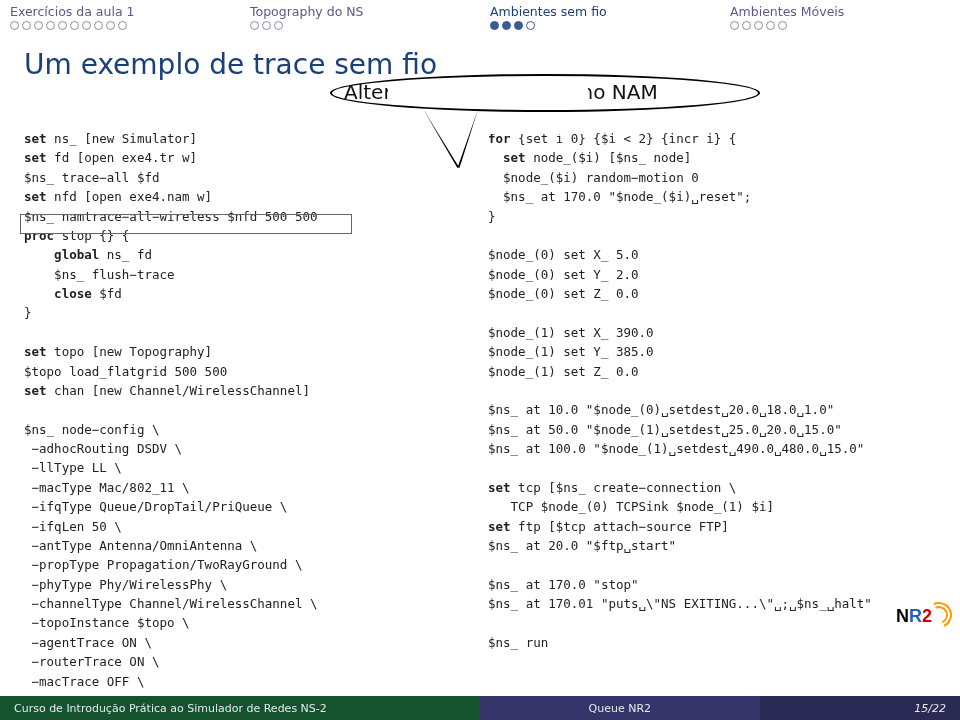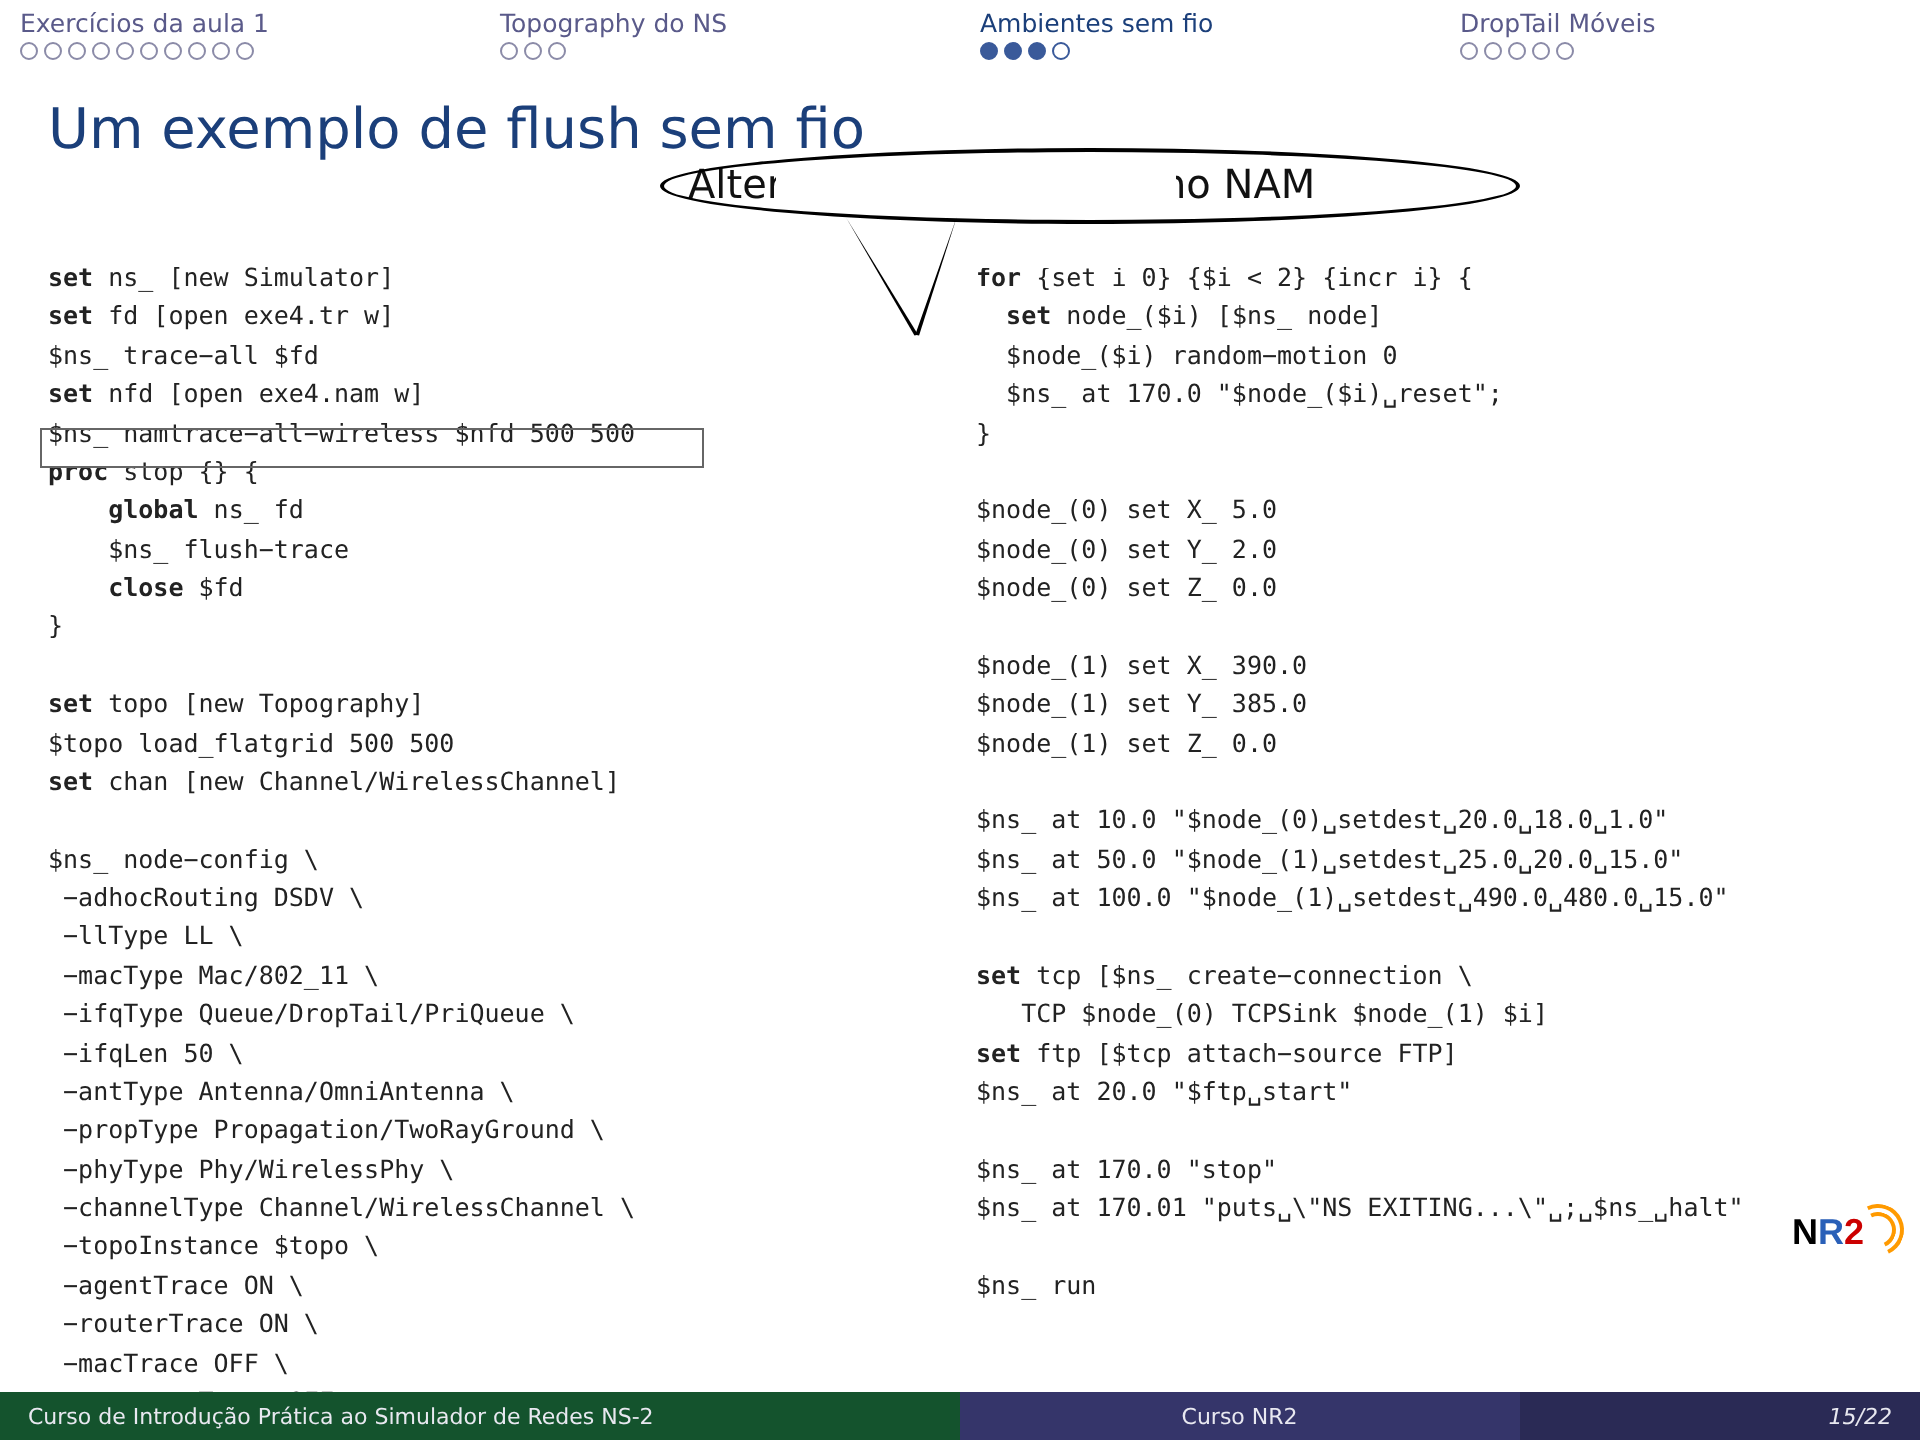--- a/index.html
+++ b/index.html
@@ -208,33 +208,33 @@
     <div class="sect active">
       <div>Ambientes sem fio</div>
       <div class="oline">
         <div class="o fill"></div>
         <div class="o fill"></div>
         <div class="o fill"></div>
         <div class="o"></div>
       </div>
     </div>
     <div class="sect">
-      <div>DropTail Móveis</div>
+      <div>Ambientes Móveis</div>
       <div class="oline">
         <div class="o"></div>
         <div class="o"></div>
         <div class="o"></div>
         <div class="o"></div>
         <div class="o"></div>
       </div>
     </div>
   </div>
 
 <div class="slide">
-  <div class="title">Um exemplo de flush sem fio</div>
+  <div class="title">Um exemplo de trace sem fio</div>
 
   <div class="bubble-mask"></div>
   <div class="bubble"></div>
   <div class="tail"></div>
   <div class="tail2"></div>
   <div class="callout">Alteração para registro no NAM</div>
 
   <div class="highlight-box"></div>
 
   <div class="columns">
@@ -246,15 +246,15 @@
     <div class="arc1"></div>
     <div class="arc2"></div>
     <div class="nr2">
       <span class="n">N</span><span class="r">R</span><span class="two">2</span>
     </div>
   </div>
 </div>
 
 <div class="footer">
   <div class="fa">Curso de Introdução Prática ao Simulador de Redes NS-2</div>
-  <div class="fb">Curso NR2</div>
+  <div class="fb">Queue NR2</div>
   <div class="fc">15/22</div>
 </div>
 
 </body></html>

